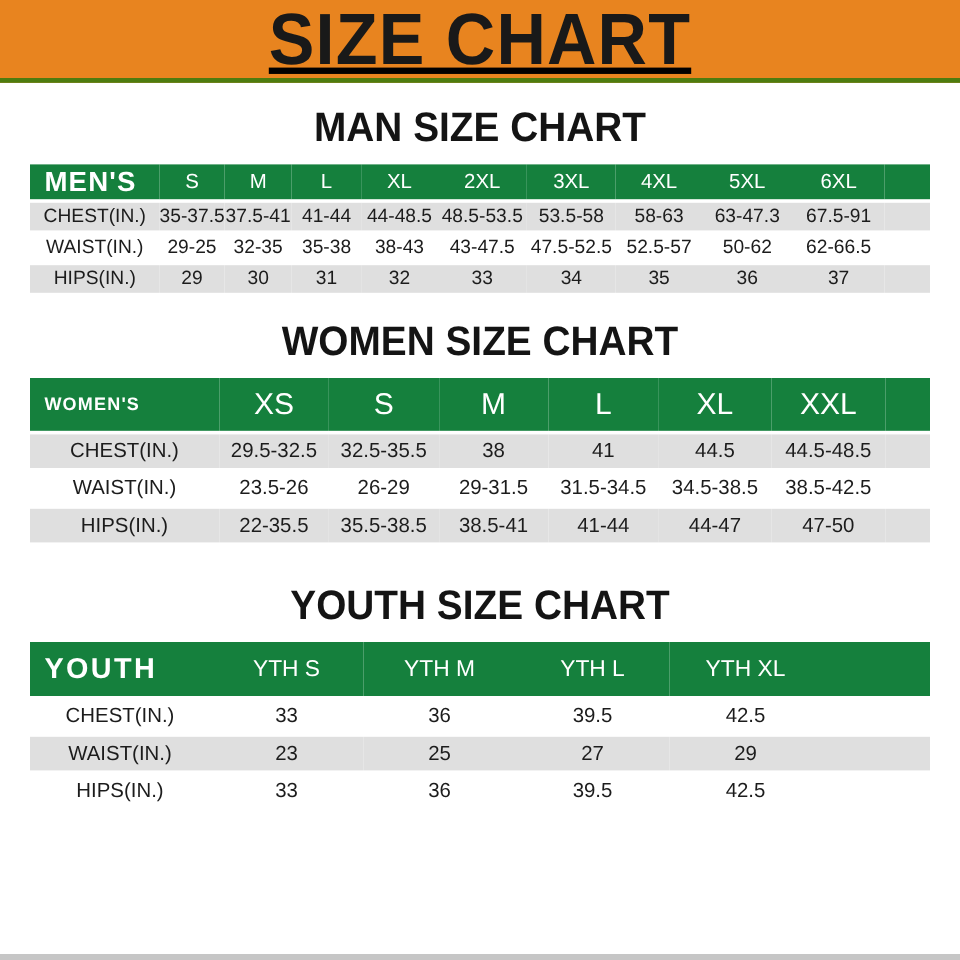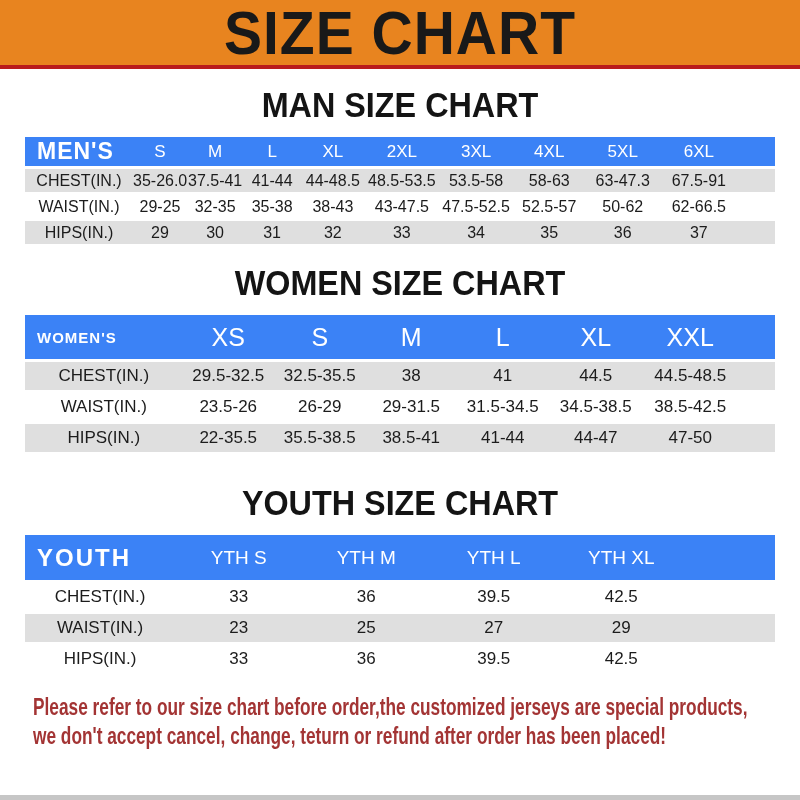--- a/index.html
+++ b/index.html
@@ -7,21 +7,22 @@
     width: 800px; height: 800px;
     background: #ffffff;
     font-family: "Liberation Sans", sans-serif;
   }
   .page { position: relative; width: 800px; height: 800px; overflow: hidden; background: #fff; }
 
   .banner {
     height: 65px;
     background: #E8841F;
     display: flex; align-items: center; justify-content: center;
-    border-bottom: 4px solid #b91c1c;
+    border-bottom: 4px solid #4d7c0f;
+    text-decoration: underline;
   }
   .banner h1 {
     margin: 0;
     font-size: 57px; font-weight: bold; color: #191919;
     letter-spacing: 1px;
     transform: scale(1, 1.06);
   }
 
   .section-heading {
     margin: 0; text-align: center;
@@ -36,21 +37,21 @@
     table-layout: fixed;
     border-collapse: separate;
     border-spacing: 0 3px;
     width: 750px;
     margin: 9px 0 0 25px;
   }
   th, td {
     padding: 0; vertical-align: middle; text-align: center;
     overflow: hidden; white-space: nowrap;
   }
-  thead th { background: #3b82f6; color: #ffffff; font-weight: normal; }
+  thead th { background: #15803d; color: #ffffff; font-weight: normal; }
   th.table-label {
     text-align: left; padding-left: 12px;
     font-weight: bold; letter-spacing: 1px;
     color: #ffffff;
   }
   tbody td { color: #1c1c1c; background: #ffffff; }
   tbody tr.stripe td { background: #DFDFDF; }
 
   
   .t0 thead th { height: 29px; font-size: 17px; }
@@ -114,21 +115,21 @@
               <th class="col-header">3XL</th>
               <th class="col-header">4XL</th>
               <th class="col-header">5XL</th>
               <th class="col-header">6XL</th>
               <th class="filler"></th>
             </tr>
           </thead>
           <tbody>
             <tr class="stripe">
               <td class="row-label">CHEST(IN.)</td>
-              <td class="value-cell">35-26.0</td>
+              <td class="value-cell">35-37.5</td>
               <td class="value-cell">37.5-41</td>
               <td class="value-cell">41-44</td>
               <td class="value-cell">44-48.5</td>
               <td class="value-cell">48.5-53.5</td>
               <td class="value-cell">53.5-58</td>
               <td class="value-cell">58-63</td>
               <td class="value-cell">63-47.3</td>
               <td class="value-cell">67.5-91</td>
               <td class="filler"></td>
             </tr>
@@ -264,19 +265,15 @@
               <td class="value-cell">36</td>
               <td class="value-cell">39.5</td>
               <td class="value-cell">42.5</td>
               <td class="filler"></td>
             </tr>
           </tbody>
         </table>
       </section>
     </main>
 
-  <footer class="notice">
-    <p style="color: rgb(163, 52, 52);">Please refer to our size chart before order,the customized jerseys are special products,</p>
-    <p style="color: rgb(163, 52, 52);">we don't accept cancel, change, teturn or refund after order has been placed!</p>
-  </footer>
 
   <div class="bottom-strip"></div>
 </div>
 
 </body></html>

